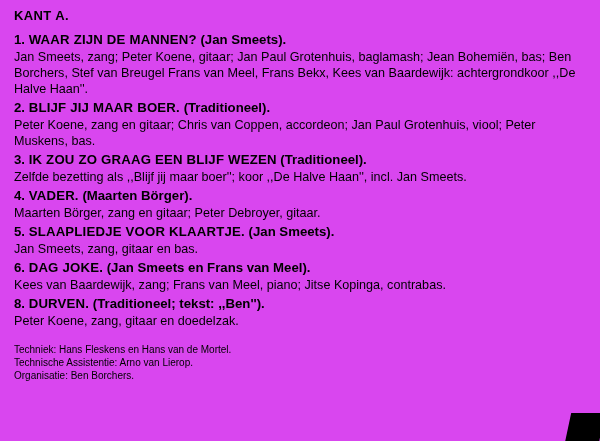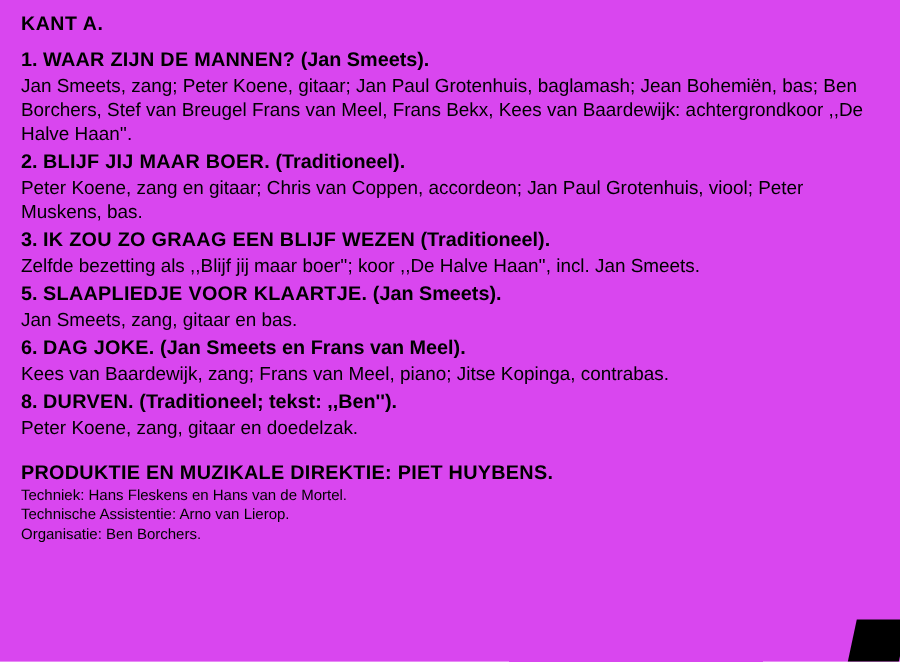--- a/index.html
+++ b/index.html
@@ -100,20 +100,28 @@
 
   <div class="track">
     <div class="track-head">
       <span class="track-num">3.</span>
       <span class="track-title">IK ZOU ZO GRAAG EEN BLIJF WEZEN</span>
       <span class="track-sub">(Traditioneel).</span>
     </div>
     <div class="credits">Zelfde bezetting als ,,Blijf jij maar boer''; koor ,,De Halve Haan'', incl. Jan Smeets.</div>
   </div>
 
+  <div class="track">
+    <div class="track-head">
+      <span class="track-num">4.</span>
+      <span class="track-title">VADER.</span>
+      <span class="track-sub">(Maarten Börger).</span>
+    </div>
+    <div class="credits">Maarten Börger, zang en gitaar; Peter Debroyer, gitaar.</div>
+  </div>
 
   <div class="track">
     <div class="track-head">
       <span class="track-num">5.</span>
       <span class="track-title">SLAAPLIEDJE VOOR KLAARTJE.</span>
       <span class="track-sub">(Jan Smeets).</span>
     </div>
     <div class="credits">Jan Smeets, zang, gitaar en bas.</div>
   </div>
 
@@ -130,21 +138,20 @@
   <div class="track">
     <div class="track-head">
       <span class="track-num">8.</span>
       <span class="track-title">DURVEN.</span>
       <span class="track-sub">(Traditioneel; tekst: ,,Ben'').</span>
     </div>
     <div class="credits">Peter Koene, zang, gitaar en doedelzak.</div>
   </div>
 
   <div class="section">
-    <div class="section-title">PRODUKTIE EN MUZIKALE DIREKTIE: PIET HUYBENS.</div>
     <div class="section-line">Techniek: Hans Fleskens en Hans van de Mortel.</div>
     <div class="section-line">Technische Assistentie: Arno van Lierop.</div>
     <div class="section-line">Organisatie: Ben Borchers.</div>
   </div>
 
   <div class="corner"></div>
 
 </div>
 
 </body></html>

